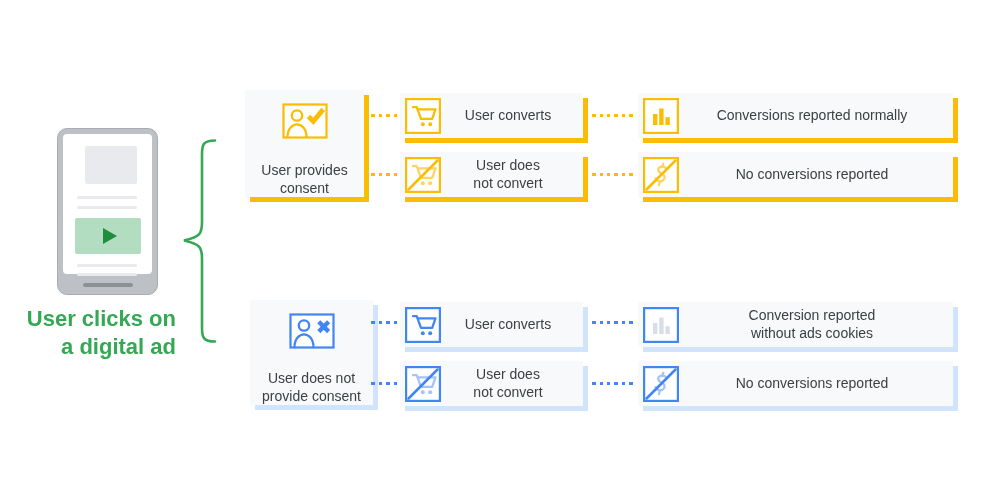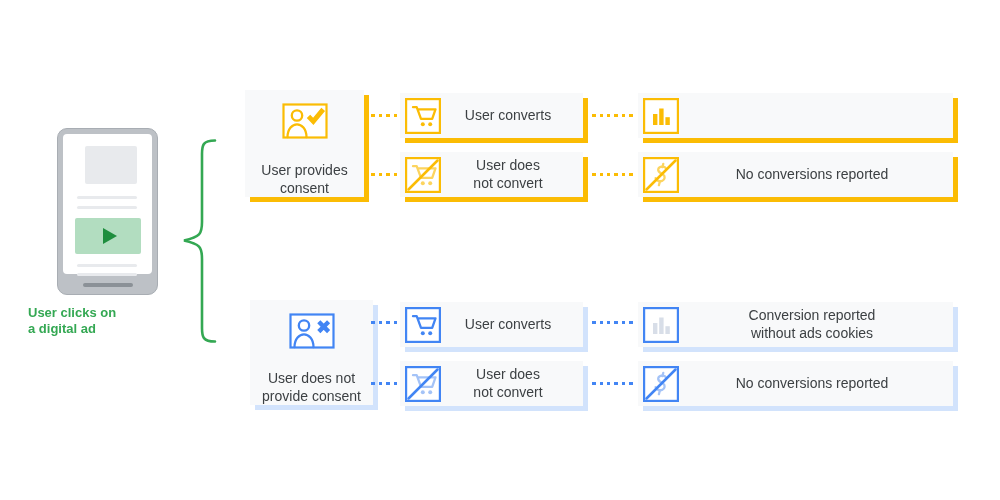--- a/index.html
+++ b/index.html
@@ -18,22 +18,22 @@
   .screen{position:absolute;left:5px;right:5px;top:5px;bottom:20px;background:#fff;border-radius:4px;}
   .ad-banner{position:absolute;left:22px;top:12px;width:52px;height:38px;background:var(--phone-detail);border-radius:2px;}
   .pline{position:absolute;left:14px;width:60px;height:2.5px;background:var(--phone-detail);border-radius:2px;}
   .pl1{top:62px}.pl2{top:72px}.pl3{top:130px}.pl4{top:139px}
   .video{position:absolute;left:12px;top:84px;width:66px;height:36px;background:var(--green-video);
          border-radius:2px;display:flex;align-items:center;justify-content:center;}
   .play{width:0;height:0;border-left:14px solid var(--green-dark);
         border-top:8.5px solid transparent;border-bottom:8.5px solid transparent;margin-left:4px;}
   .home-bar{position:absolute;left:50%;bottom:7px;transform:translateX(-50%);width:50px;height:4.5px;
             background:var(--home-bar);border-radius:3px;}
-  .device-caption{position:absolute;left:28px;top:305px;width:164px;text-align:left;
-                  color:var(--green);font-size:13px;font-weight:600;line-height:1.26;white-space:pre-line;}
+  .device-caption{position:absolute;left:12px;top:305px;width:164px;text-align:right;
+                  color:var(--green);font-size:22px;font-weight:600;line-height:1.26;white-space:pre-line;}
 
   .brace{position:absolute;left:175px;top:136px;}
 
   
   .card{position:absolute;background:var(--card-bg);box-sizing:border-box;justify-content:space-between;}
   .card.tone-yellow{box-shadow:5px 5px 0 var(--yellow);}
   .card.tone-blue{box-shadow:5px 5px 0 var(--blue-shadow);}
   .consent-card{display:flex;flex-direction:column;align-items:center;padding-top:13px;gap:9px;}
   .consent-label{font-size:14px;line-height:1.3;text-align:center;white-space:pre-line;}
   .row-card{display:flex;align-items:center;padding:0 8px 0 5px;}
@@ -120,20 +120,21 @@
 not convert</div>
   </div>
 
   <div class="card tone-yellow row-card" style="left:638px;top:93px;width:315px;height:45px">
     <svg width="36" height="36" viewBox="0 0 36 36">
       <rect class="frame sy" x="1.1" y="1.1" width="33.8" height="33.8"></rect>
       <rect class="fy" x="10" y="16" width="4.4" height="11"></rect>
       <rect class="fy" x="16.2" y="10.5" width="4.4" height="16.5"></rect>
       <rect class="fy" x="22.4" y="19.2" width="4.4" height="7.8"></rect>
     </svg>
+    <div class="row-label">Conversions reported normally</div>
   </div>
 
   <div class="card tone-yellow row-card" style="left:638px;top:152px;width:315px;height:45px">
     <svg width="36" height="36" viewBox="0 0 36 36">
       <rect class="frame sy" x="1.1" y="1.1" width="33.8" height="33.8"></rect>
       <path class="nf sys" d="M22.8 11.2 C21.6 9 16.2 9.2 15.3 12 C14.3 15 18.6 16.4 20.2 17.6 C22.4 19.2 22 22.6 19.4 23.8 C16.7 25 13.2 23.6 12.6 21.2"></path>
       <path class="nf sys" d="M20.3 6.8 L19.4 10.2 M16.8 24.8 L15.9 28.2"></path>
       <path class="slash sy" d="M3.5 32.5 L32.5 3.5"></path>
     </svg>
     <div class="row-label">No conversions reported</div>

